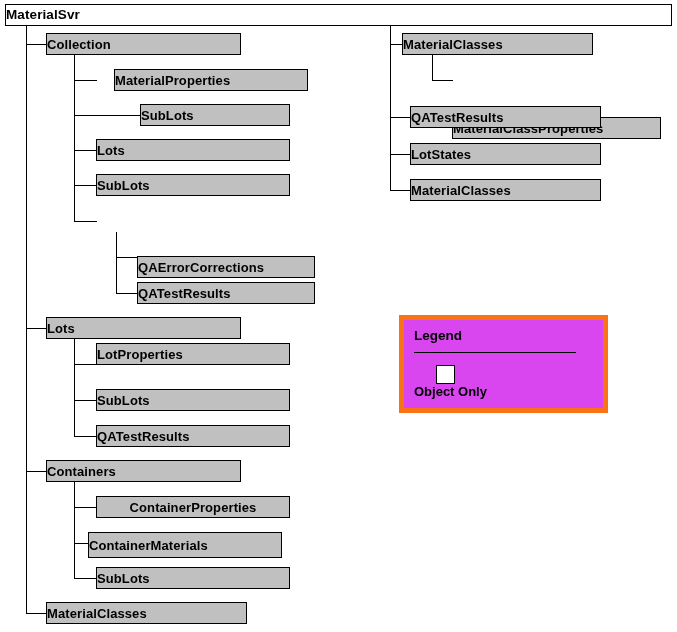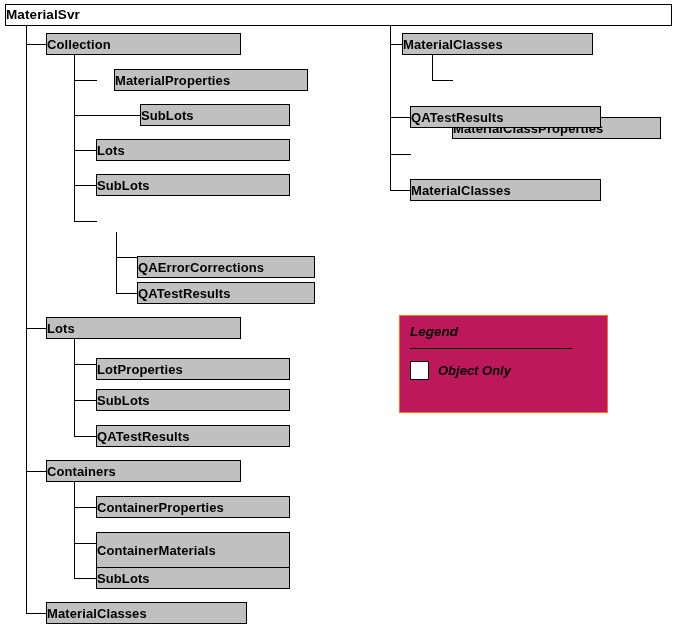--- a/index.html
+++ b/index.html
@@ -51,24 +51,23 @@
   .hline {
     position: absolute;
     height: 1px;
     background: #000000;
     z-index: 1;
   }
   
   #legend-box {
     position: absolute;
     box-sizing: border-box;
-    border: 1px solid #f97316;
-    background: #be185d;
+    border: 5px solid #f97316;
+    background: #d946ef;
     z-index: 4;
-    font-style: italic;
   }
   #legend-title {
     position: absolute;
     left: 10px;
     top: 8px;
     font-family: "Liberation Sans", sans-serif;
     font-size: 13.5px;
     font-weight: bold;
     color: #000000;
   }
@@ -172,41 +171,41 @@
   </div>
 
   <div class="node" style="left:137px; top:282px; width:178px; height:22px;">
     <span>QATestResults</span>
   </div>
 
   <div class="node" style="left:46px; top:317px; width:195px; height:22px;">
     <span>Lots</span>
   </div>
 
-  <div class="node" style="left:96px; top:358px; width:194px; height:22px;">
+  <div class="node" style="left:96px; top:343px; width:194px; height:22px;">
     <span>LotProperties</span>
   </div>
 
   <div class="node" style="left:96px; top:389px; width:194px; height:22px;">
     <span>SubLots</span>
   </div>
 
   <div class="node" style="left:96px; top:425px; width:194px; height:22px;">
     <span>QATestResults</span>
   </div>
 
   <div class="node" style="left:46px; top:460px; width:195px; height:22px;">
     <span>Containers</span>
   </div>
 
-  <div class="node" style="left:96px; top:496px; width:194px; height:22px;">
+  <div class="node" style="left:96px; top:496px; width:194px; height:22px;justify-content:center;">
     <span>ContainerProperties</span>
   </div>
 
-  <div class="node" style="left:96px; top:532px; width:194px; height:36px;">
+  <div class="node" style="left:88px; top:532px; width:194px; height:26px;">
     <span>ContainerMaterials</span>
   </div>
 
   <div class="node" style="left:96px; top:567px; width:194px; height:22px;">
     <span>SubLots</span>
   </div>
 
   <div class="node" style="left:46px; top:602px; width:201px; height:22px;">
     <span>MaterialClasses</span>
   </div>
@@ -216,27 +215,30 @@
   </div>
 
   <div class="node" style="left:452px; top:69px; width:209px; height:22px;margin-top:48px;">
     <span>MaterialClassProperties</span>
   </div>
 
   <div class="node" style="left:410px; top:106px; width:191px; height:22px;">
     <span>QATestResults</span>
   </div>
 
+  <div class="node" style="left:410px; top:143px; width:191px; height:22px;">
+    <span>LotStates</span>
+  </div>
 
   <div class="node" style="left:410px; top:179px; width:191px; height:22px;">
     <span>MaterialClasses</span>
   </div>
 
   <div id="legend-box" style="left:399px; top:315px; width:209px; height:98px;">
     <div id="legend-title">Legend</div>
     <div id="legend-rule"></div>
-    <div class="legend-row" style="top:45px;">
+    <div class="legend-row" style="top:45px;flex-direction:column;">
       <span class="legend-swatch white"></span>
       <span>Object Only</span>
     </div>
   </div>
 
 </div>
 
 </body></html>

